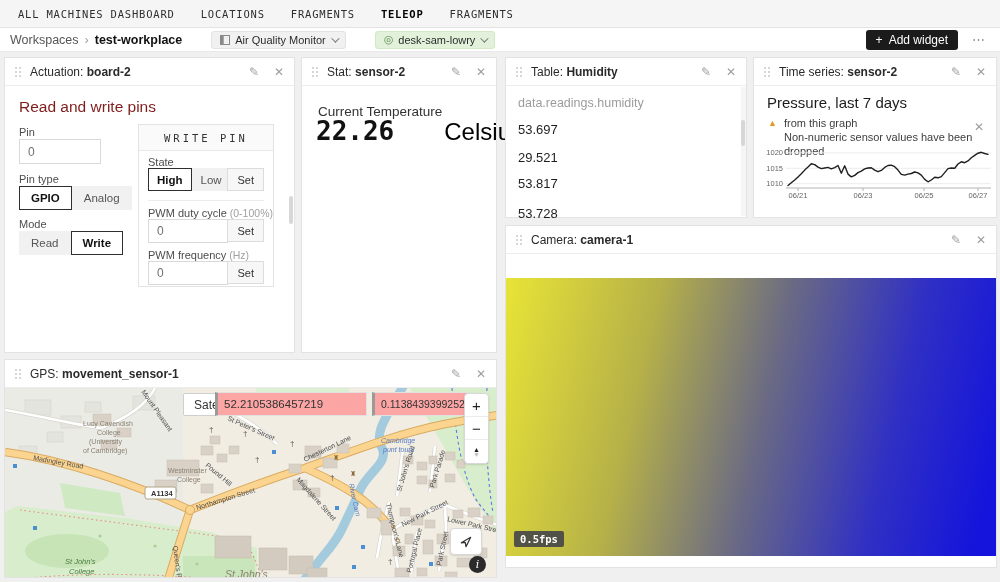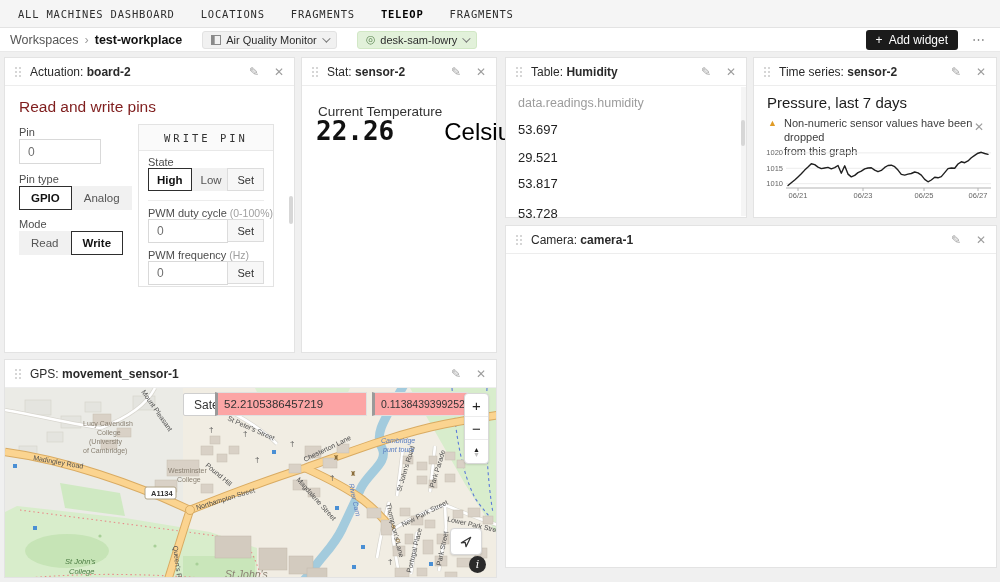--- a/index.html
+++ b/index.html
@@ -15,21 +15,21 @@
   .topnav a.active { font-weight:bold; color:#000; }
 
   
   .toolbar { position:absolute; left:0; top:28px; width:1000px; height:24px; background:#fff;
              border-bottom:1px solid #e9e9e9; display:flex; align-items:center; padding:0 10px;
              font-size:12.5px; }
   .crumb-root { color:#555; }
   .crumb-sep { color:#9a9a9a; margin:0 6px; }
   .crumb-cur { font-weight:bold; color:#111; }
   .pill { display:inline-flex; align-items:center; gap:5px; height:18px; padding:0 8px;
-          border-radius:3px; font-size:11px; color:#2c2c2c; margin-left:20px; cursor:pointer; }
+          border-radius:3px; font-size:11px; color:#2c2c2c; margin-left:29px; cursor:pointer; }
   .pill.ws { background:#f1f1f1; border:1px solid #e2e2e2; }
   .pill.machine { background:#e2f1da; border:1px solid #d2e8c6; }
   .chev { width:6px; height:6px; border-right:1.4px solid #777; border-bottom:1.4px solid #777;
           transform:rotate(45deg) translateY(-2px); display:inline-block; }
   .ws-icon-svg { display:inline-block; }
   .machine-icon { color:#57834d; font-size:11px; line-height:1; }
   .addw { margin-left:auto; background:#1b1b1b; color:#fff; font-size:12px; height:20px;
           display:inline-flex; align-items:center; gap:6px; padding:0 10px; border-radius:3px;
           border:none; cursor:pointer; }
   .more { color:#6f6f6f; font-size:13px; margin-left:14px; margin-right:4px; cursor:pointer; letter-spacing:1px;}
@@ -282,22 +282,22 @@
       </span>
     <span class="wtitle"><span>Time series:</span> <b>sensor-2</b></span>
     <span class="hic">
       <span>✎</span>
       <span>✕</span>
     </span>
   </div>
   <div class="heading">Pressure, last 7 days</div>
   <span class="warn-ic">▲</span>
   <div class="warn-tx">
+    <div>from this graph</div>
     <div>Non-numeric sensor values have been dropped</div>
-    <div>from this graph</div>
   </div>
   <span class="warn-x">✕</span>
   <svg id="ts-chart" style="position:absolute; left:6px; top:88px;" width="236" height="62" viewBox="0 0 236 62">
       <line x1="26" x2="231" y1="6.888000000000069" y2="6.888000000000069" stroke="#ececec" stroke-width="1"></line>
       <text x="23" y="9.38800000000007" text-anchor="end">1020</text>
       <line x1="26" x2="231" y1="22.28800000000007" y2="22.28800000000007" stroke="#ececec" stroke-width="1"></line>
       <text x="23" y="24.78800000000007" text-anchor="end">1015</text>
       <line x1="26" x2="231" y1="37.68800000000007" y2="37.68800000000007" stroke="#ececec" stroke-width="1"></line>
       <text x="23" y="40.18800000000007" text-anchor="end">1010</text>
       <line x1="26" x2="231" y1="42" y2="42" stroke="#b3b3b3" stroke-width="1"></line>
@@ -321,20 +321,23 @@
         <i></i>
         <i></i>
         <i></i>
         <i></i>
       </span>
     <span class="wtitle"><span>Camera:</span> <b>camera-1</b></span>
     <span class="hic">
       <span>✎</span>
       <span>✕</span>
     </span>
+  </div>
+  <div class="camimg" id="cam-img" style="background: linear-gradient(103deg, rgb(232, 228, 54) 0%, rgb(182, 177, 72) 28%, rgb(106, 106, 132) 52%, rgb(48, 48, 196) 76%, rgb(20, 20, 220) 96%);">
+    <span class="fps">0.5fps</span>
   </div>
 </div>
 
 <div class="widget" id="w-gps" style="left:4px; top:359px; width:493px; height:219px;">
   <div class="whead">
     <span class="drag">
         <i></i>
         <i></i>
         <i></i>
         <i></i>

